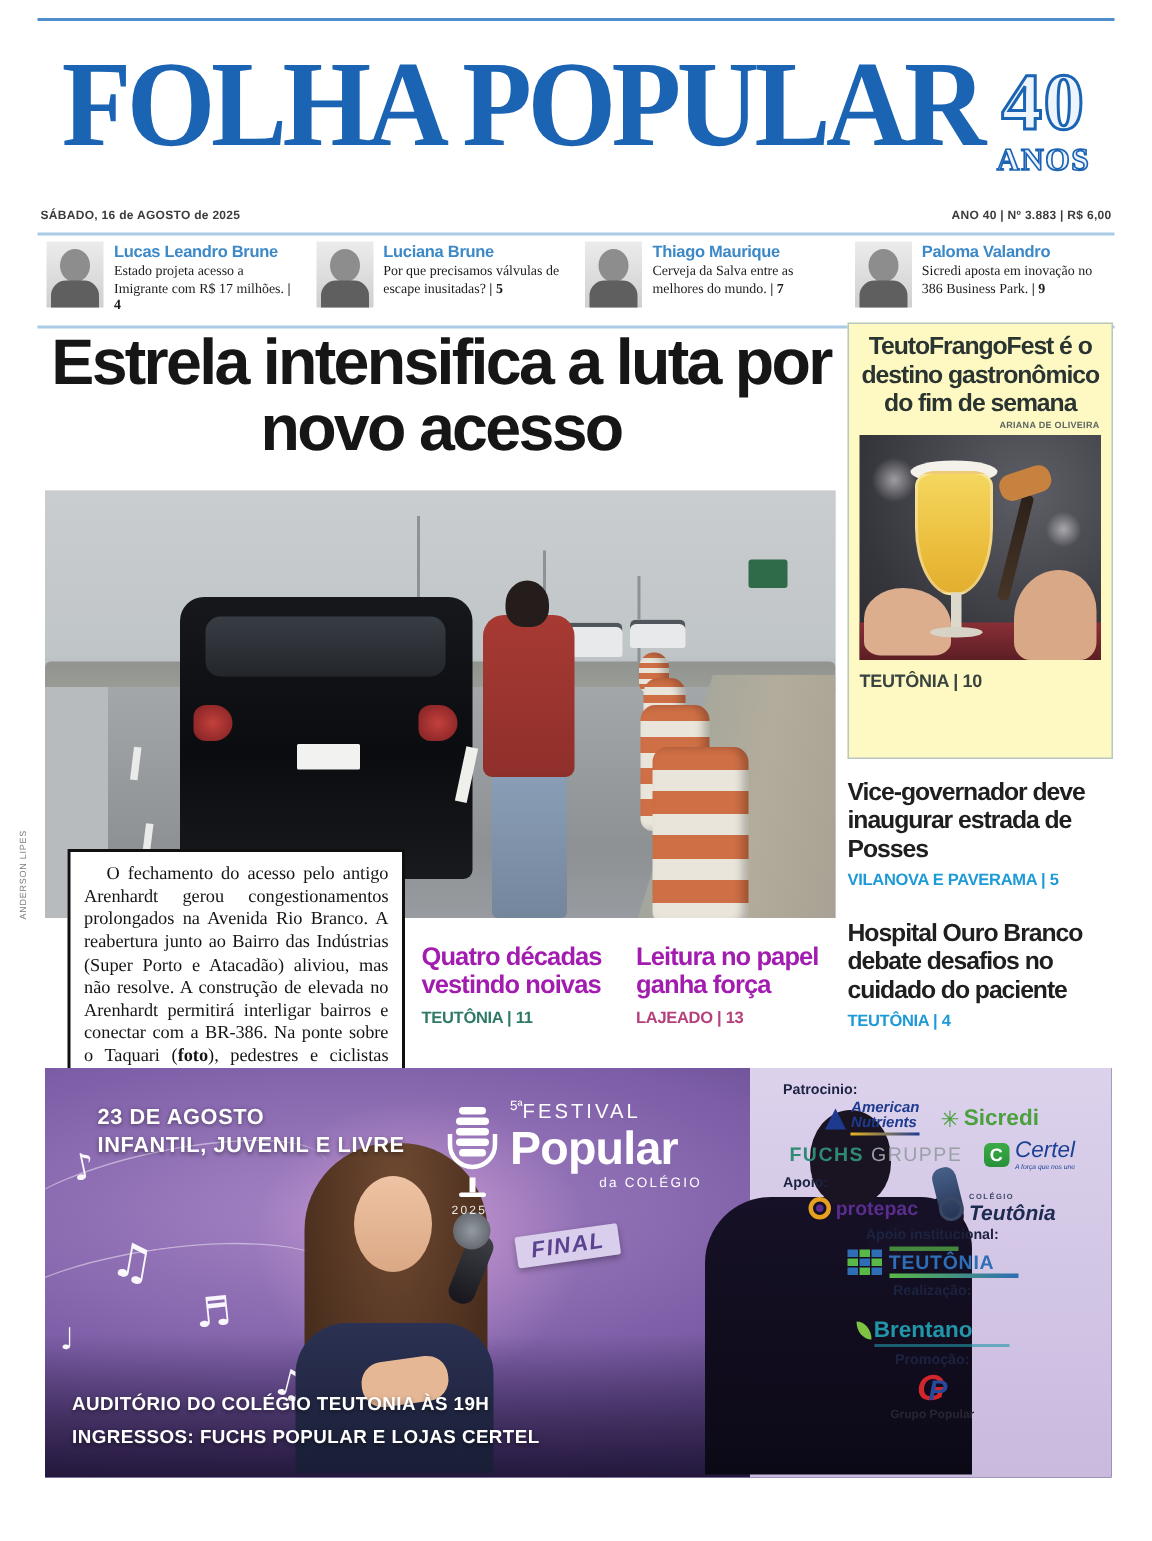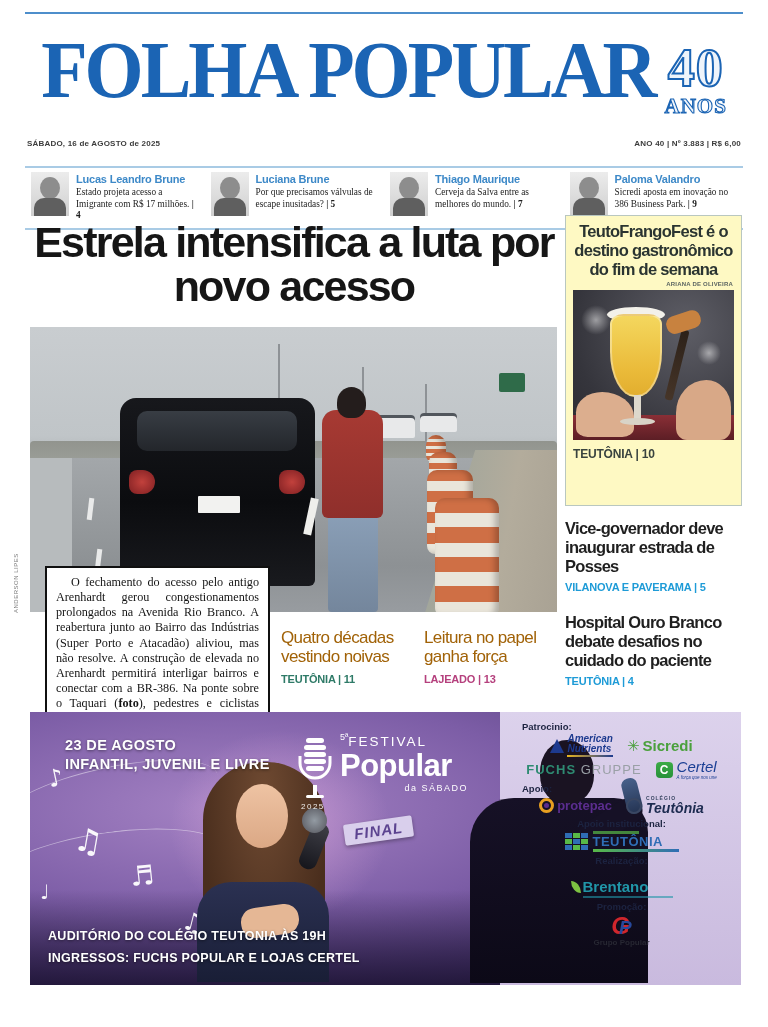--- a/index.html
+++ b/index.html
@@ -14,21 +14,21 @@
         color:#1b64b4;letter-spacing:-3px;transform:scaleY(1.07);transform-origin:top;}
   .badge{margin-left:10px;text-align:center;margin-top:14px;}
   .badge-40{font-family:"Liberation Serif",serif;font-weight:700;font-size:54px;line-height:.9;
         color:#eef4fb;-webkit-text-stroke:2px #1b64b4;letter-spacing:1px;}
   .badge-anos{font-family:"Liberation Serif",serif;font-weight:700;font-size:21px;line-height:1;
         color:#eef4fb;-webkit-text-stroke:1.1px #1b64b4;letter-spacing:1px;margin-top:3px;}
   .dateline{position:absolute;left:27px;right:27px;top:139px;display:flex;justify-content:space-between;
         font-size:8px;font-weight:700;color:#3c3c3c;letter-spacing:.2px;}
 
   
-  .col-strip{position:absolute;left:25px;top:166px;width:718px;border-top:2px solid #a9cbe5;
+  .col-strip{position:absolute;left:25px;top:155px;width:718px;border-top:2px solid #a9cbe5;
         border-bottom:2px solid #a9cbe5;display:flex;padding:4px 0 6px;box-sizing:border-box;}
   .col-cell{width:25%;display:flex;gap:7px;padding:0 6px;box-sizing:border-box;}
   .headshot{flex:0 0 38px;height:44px;background:linear-gradient(#ececec,#cfcfcf);position:relative;overflow:hidden;}
   .headshot::before{content:"";position:absolute;left:50%;top:5px;width:20px;height:22px;margin-left:-10px;
         border-radius:50%;background:#8d8d8d;}
   .headshot::after{content:"";position:absolute;left:50%;top:26px;width:32px;height:22px;margin-left:-16px;
         border-radius:10px 10px 0 0;background:#5f5f5f;}
   .col-name{font-size:11px;font-weight:700;color:#3d89c8;letter-spacing:-.2px;margin:1px 0 2px;}
   .col-desc{font-family:"Liberation Serif",serif;font-size:9.3px;line-height:1.25;color:#1c1c1c;}
   .col-desc b{font-weight:700;}
@@ -64,21 +64,21 @@
   .barrel{position:absolute;background:repeating-linear-gradient(180deg,#cf6f45 0 13%,#e9e5da 13% 25%);
         border-radius:10px 10px 8px 8px;box-shadow:inset -4px 0 6px rgba(0,0,0,.25);}
 
   
   .summary-box{position:absolute;left:45px;top:566px;width:225px;background:#fff;border:2px solid #101010;
         padding:7px 9px 9px;box-sizing:border-box;font-family:"Liberation Serif",serif;font-size:12.2px;
         line-height:1.24;text-align:justify;color:#141414;}
   .summary-box p{margin:0;text-indent:15px;}
 
   
-  .teaser-title{font-size:17px;font-weight:400;letter-spacing:-.6px;line-height:1.12;color:#a16207;}
+  .teaser-title{font-size:17px;font-weight:700;letter-spacing:-.6px;line-height:1.12;color:#a21caf;}
   .teaser-kicker{margin-top:7px;font-size:11px;font-weight:700;letter-spacing:-.2px;}
   .k-teal{color:#2e7a67;}.k-mag{color:#b5407d;}
 
   
   .featured{position:absolute;left:565px;top:215px;width:177px;height:291px;background:#fef9c3;
         border:1px solid #b9c7c0;padding:6px 7px;box-sizing:border-box;}
   .feat-title{font-size:16.5px;font-weight:700;letter-spacing:-.7px;line-height:1.14;color:#2a3431;text-align:center;}
   .feat-byline{font-size:6px;font-weight:700;color:#5b6562;text-align:right;margin:3px 1px 3px 0;letter-spacing:.2px;}
   .feat-photo{position:relative;height:150px;overflow:hidden;background:radial-gradient(circle at 70% 25%,#5e5e66,#35353c 70%,#2b2b31);}
   .fp-light{position:absolute;border-radius:50%;background:radial-gradient(rgba(255,255,255,.5),transparent 70%);}
@@ -359,21 +359,21 @@
           <rect x="8" y="29" width="18" height="5" rx="2.5"></rect>
           <path d="M2 19 v7 a15 15 0 0 0 30 0 v-7" fill="none" stroke="#ffffff" stroke-width="3"></path>
           <rect x="15" y="48" width="4" height="10"></rect>
           <rect x="8" y="58" width="18" height="3" rx="1.5"></rect>
         </g>
       </svg>
       <div class="fl-year">2025</div>
       <div class="fl-text">
         <div class="fl-line1"><span class="ed">5ª</span><span>FESTIVAL</span></div>
         <div class="fl-name">Popular</div>
-        <div class="fl-sub">da SÁBADO</div>
+        <div class="fl-sub">da COLÉGIO</div>
       </div>
       <div class="fl-final">FINAL</div>
     </div>
 
     <div class="ad-venue">
       <div>AUDITÓRIO DO COLÉGIO TEUTONIA ÀS 19H</div>
       <div>INGRESSOS: FUCHS POPULAR E LOJAS CERTEL</div>
     </div>
 
     <div class="sponsors">

